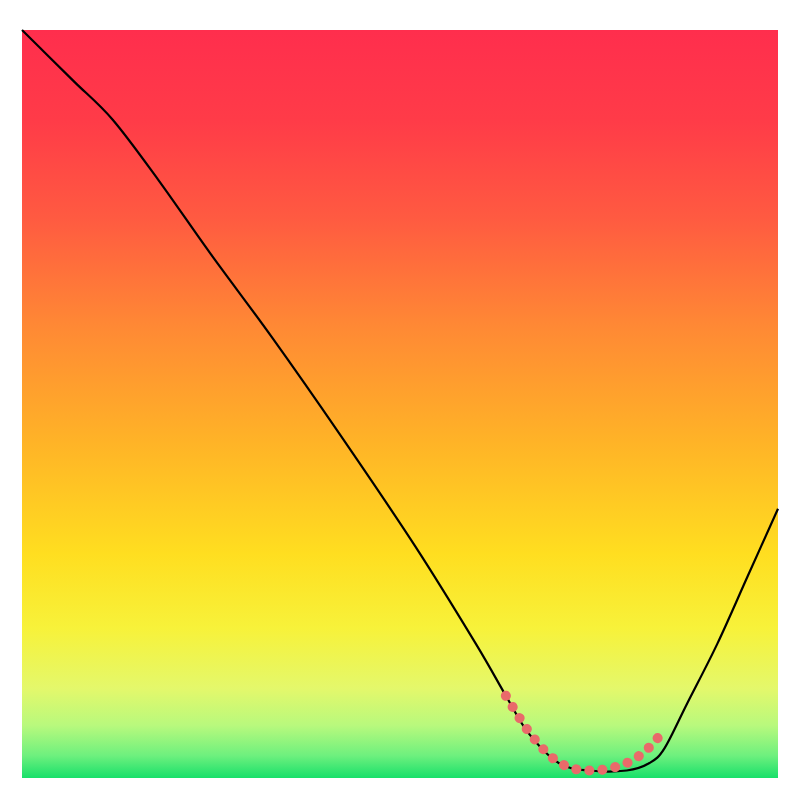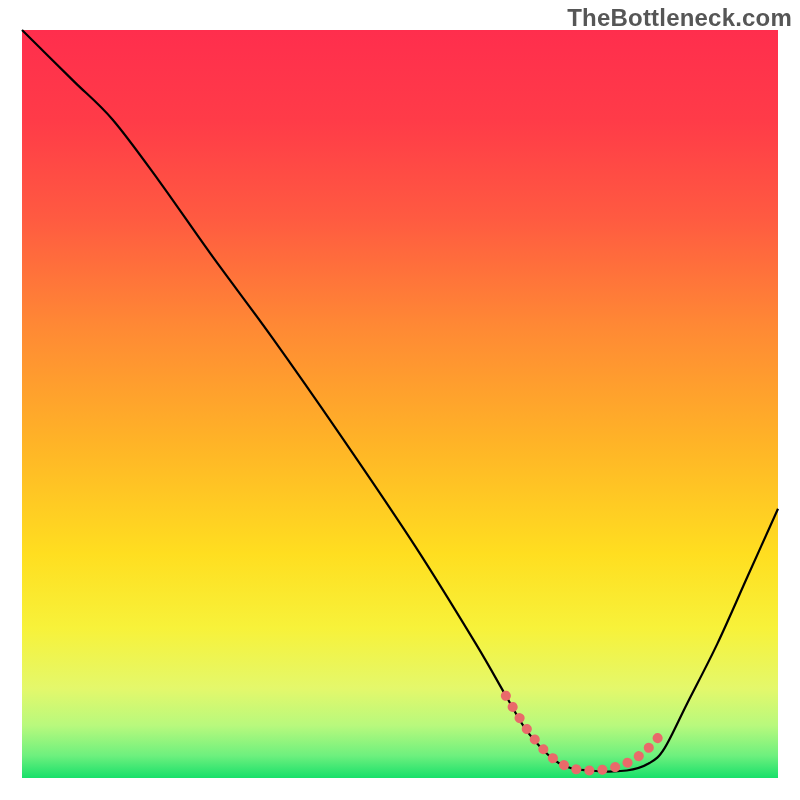--- a/index.html
+++ b/index.html
@@ -29,21 +29,20 @@
   svg {
     position: absolute;
     top: 0;
     left: 0;
   }
 </style>
 </head>
 <body>
 
 <div class="chart-container">
-  <div class="watermark">TheBottleneck.com</div>
   <svg id="chart-svg" width="800" height="800" viewBox="0 0 800 800">
     <defs>
       <linearGradient id="bg-grad" x1="0" y1="0" x2="0" y2="1">
           <stop offset="0%" stop-color="#ff2e4d"></stop>
           <stop offset="12%" stop-color="#ff3b48"></stop>
           <stop offset="25%" stop-color="#ff5a41"></stop>
           <stop offset="40%" stop-color="#ff8a34"></stop>
           <stop offset="55.00000000000001%" stop-color="#ffb327"></stop>
           <stop offset="70%" stop-color="#ffde20"></stop>
           <stop offset="80%" stop-color="#f7f23a"></stop>

